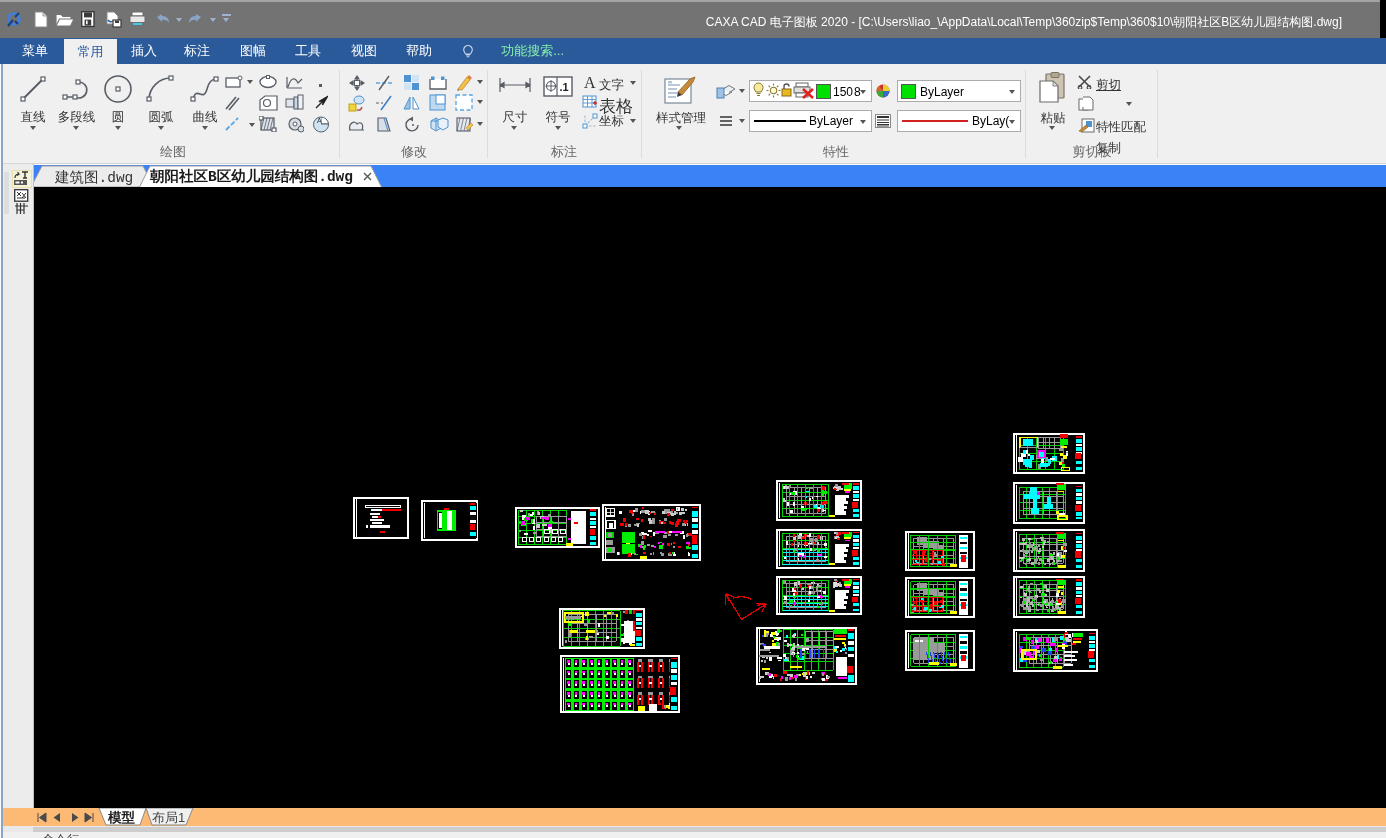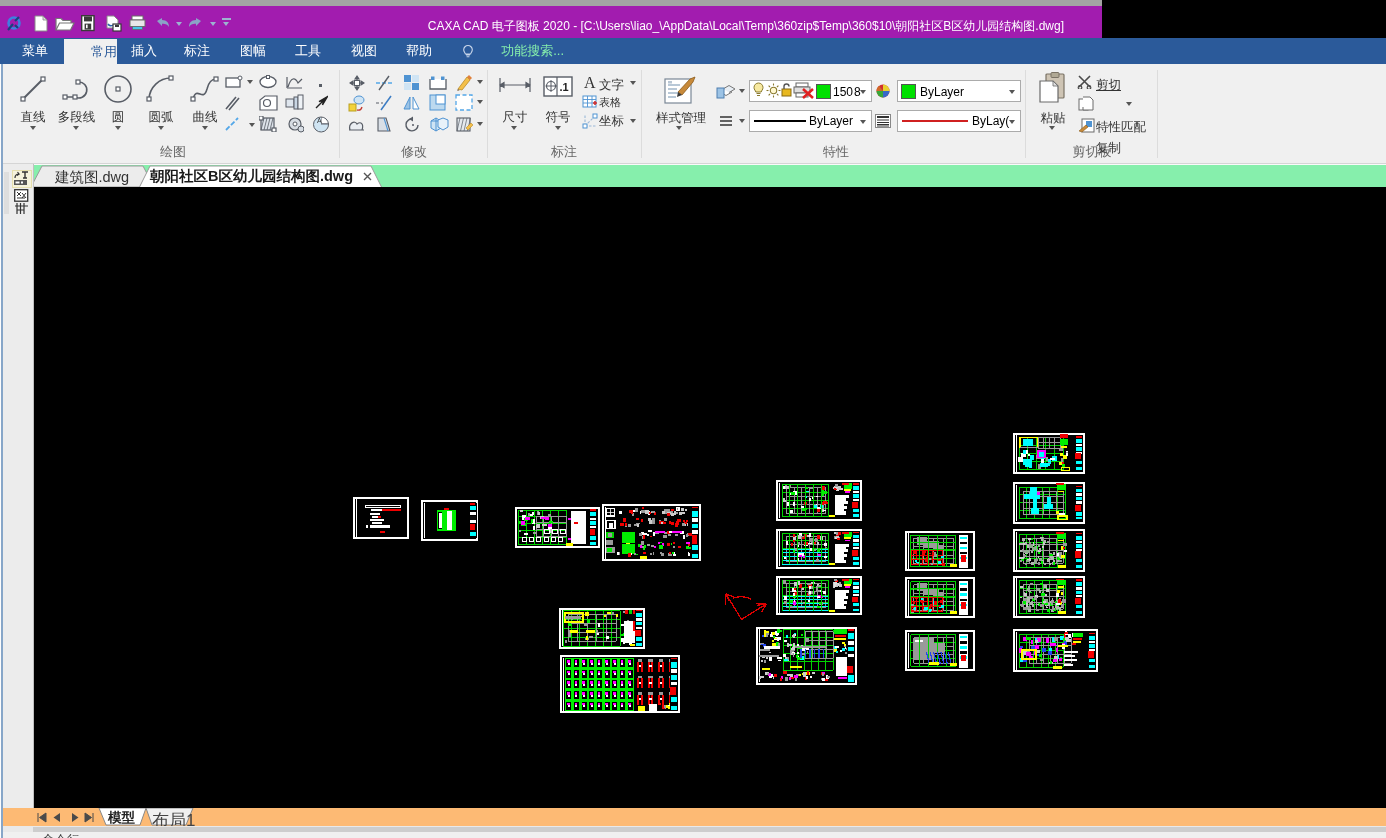--- a/index.html
+++ b/index.html
@@ -1,29 +1,29 @@
 <!DOCTYPE html>
 <html><head><meta charset="utf-8">
 <style>
   html,body{margin:0;padding:0;}
   body{width:1386px;height:838px;overflow:hidden;font-family:"Liberation Sans",sans-serif;position:relative;background:#000;}
   .abs{position:absolute;}
-  #titlebar{left:0;top:0;width:1102px;height:38px;background:#a21caf;border-top:6px solid #a3a3a3;box-sizing:border-box;}
+  #titlebar{left:0;top:0;width:1380px;height:38px;background:#737373;border-top:2px solid #a3a3a3;box-sizing:border-box;}
   #title-text{left:0;right:38px;top:12px;text-align:right;color:#fff;font-size:12px;white-space:nowrap;}
   #menubar{left:0;top:38px;width:1386px;height:26px;background:#2b5a9a;}
   .menu-item{position:absolute;top:0;height:26px;line-height:26px;color:#fff;font-size:13px;text-align:center;}
-  #tab-changyong{position:absolute;left:64px;top:1px;width:53px;height:25px;background:#f0f0f0;color:#2b5a9a;font-size:13px;text-align:right;line-height:25px;}
+  #tab-changyong{position:absolute;left:64px;top:1px;width:53px;height:25px;background:#f0f0f0;color:#2b5a9a;font-size:13px;text-align:center;line-height:25px;}
   #ribbon{left:0;top:64px;width:1386px;height:100px;background:#f0f0f0;border-bottom:1px solid #d5d5d5;box-sizing:border-box;}
   .rib-sep{position:absolute;top:6px;height:88px;width:1px;background:#dcdcdc;}
   .rib-label{position:absolute;top:141px;font-size:13px;color:#666;width:120px;text-align:center;}
   .bigbtn-label{position:absolute;font-size:12.5px;color:#333;text-align:center;white-space:nowrap;}
   .caret{position:absolute;width:0;height:0;border-left:3.5px solid transparent;border-right:3.5px solid transparent;border-top:4px solid #555;}
   .combo{position:absolute;background:#fff;border:1px solid #ababab;box-sizing:border-box;}
   .combo-text{position:absolute;font-size:12px;color:#000;}
-  #doctabs{left:0;top:164px;width:1386px;height:23px;background:#86efac;border-top:1px solid #fafafa;box-sizing:border-box;}
+  #doctabs{left:0;top:164px;width:1386px;height:23px;background:#3b82f6;border-top:1px solid #fafafa;box-sizing:border-box;font-family:Liberation Mono, monospace;}
   #leftbar{left:0;top:164px;width:34px;height:663px;background:#ececec;border-right:1px solid #c0c0c0;box-sizing:border-box;}
   #canvas{left:34px;top:187px;width:1352px;height:621px;background:#000;}
   #bottombar{left:0;top:808px;width:1386px;height:18px;background:#fdba74;}
   #hscroll{left:0;top:826px;width:1386px;height:6px;background:#e9e9e9;}
   #hthumb{left:33px;top:827px;width:1353px;height:5px;background:#cdcdcd;}
   #cmdline{left:0;top:832px;width:1386px;height:6px;background:#f0f0f0;overflow:hidden;}
   .edgeL{left:0;top:64px;width:1px;height:774px;background:#fdfdfd;}
   .edgeL2{left:1px;top:64px;width:1.5px;height:774px;background:#87a6c8;}
 </style></head>
 <body>
@@ -266,21 +266,21 @@
 <div class="bigbtn-label" style="left:528px;top:45px;width:60px;">符号</div>
 <div class="caret" style="left:555px;top:62px;"></div>
 <div class="abs" style="left:584px;top:10px;font-size:16px;color:#333;font-family:'Liberation Serif',serif;">A</div>
 <div class="abs" style="left:599px;top:13px;font-size:12.5px;color:#333;">文字</div>
 <div class="caret" style="left:630px;top:17px;"></div>
 <svg class="abs" style="left:582px;top:30px" width="16" height="16" viewBox="0 0 16 16">
       <rect x="1" y="2" width="13" height="11" fill="#fff" stroke="#4f93d2"></rect>
       <path d="M1 5.5 H14 M1 9 H14 M5.5 2 V13 M10 2 V13" stroke="#4f93d2" stroke-width="0.9"></path>
       <path d="M11 9 h4 m-2 -2 v4" stroke="#d03030" stroke-width="1.6"></path>
     </svg>
-<div class="abs" style="left:599px;top:31px;font-size:11px;color:#333;">表格</div>
+<div class="abs" style="left:599px;top:31px;font-size:17px;color:#333;">表格</div>
 <svg class="abs" style="left:582px;top:49px" width="17" height="16" viewBox="0 0 17 16">
       <path d="M3 13 H14 M3 13 V2 M3 13 L13 3" stroke="#9ab8d8" stroke-width="1.1" stroke-dasharray="2.5 1.5"></path>
       <rect x="1" y="11" width="4" height="4" fill="#fff" stroke="#4f93d2"></rect>
       <rect x="11" y="1" width="4" height="4" fill="#fff" stroke="#4f93d2"></rect>
     </svg>
 <div class="abs" style="left:599px;top:49px;font-size:12.5px;color:#333;">坐标</div>
 <div class="caret" style="left:630px;top:55px;"></div>
 <svg class="abs" style="left:664px;top:12px" width="34" height="30" viewBox="0 0 34 30">
       <rect x="1" y="3" width="26" height="24" fill="#fff" stroke="#7a8796" stroke-width="1.2"></rect>
       <line x1="4" y1="9" x2="16" y2="9" stroke="#9ab0c6" stroke-width="1.4"></line>
@@ -2238,21 +2238,21 @@
       <path d="M2 1 V10 M10 1 L3.5 5.5 L10 10 Z" fill="#4a4a4a" stroke="#4a4a4a" stroke-width="1"></path>
       <path d="M24 1 L17.5 5.5 L24 10 Z" fill="#4a4a4a"></path>
       <path d="M36 1 L42.5 5.5 L36 10 Z" fill="#4a4a4a"></path>
       <path d="M57 1 V10 M49 1 L55.5 5.5 L49 10 Z" fill="#4a4a4a" stroke="#4a4a4a" stroke-width="1"></path>
     </svg>
 <svg class="abs" style="left:98px;top:0px" width="100" height="18" viewBox="0 0 100 18">
       <path d="M1 0 L48 0 L42 17 L8 17 Z" fill="#ffffff" stroke="#888" stroke-width="1"></path>
       <path d="M48 0 L95 0 L88 17 L54 17 Z" fill="#f0f0f0" stroke="#888" stroke-width="1"></path>
     </svg>
 <div class="abs" style="left:108px;top:1px;font-size:13.5px;font-weight:bold;color:#222;">模型</div>
-<div class="abs" style="left:152px;top:1px;font-size:17px;color:#444;">布局1</div>
+<div class="abs" style="left:152px;top:1px;font-size:13px;color:#444;">布局1</div>
 </div>
 <div class="abs" id="hscroll"></div>
 <div class="abs" id="hthumb"></div>
 <div class="abs" id="cmdline">
     <div style="position:absolute;left:42px;top:0px;font-size:12.5px;color:#333;">命令行</div>
   </div>
 <div class="abs edgeL"></div>
 <div class="abs edgeL2"></div>
 
 </body></html>

